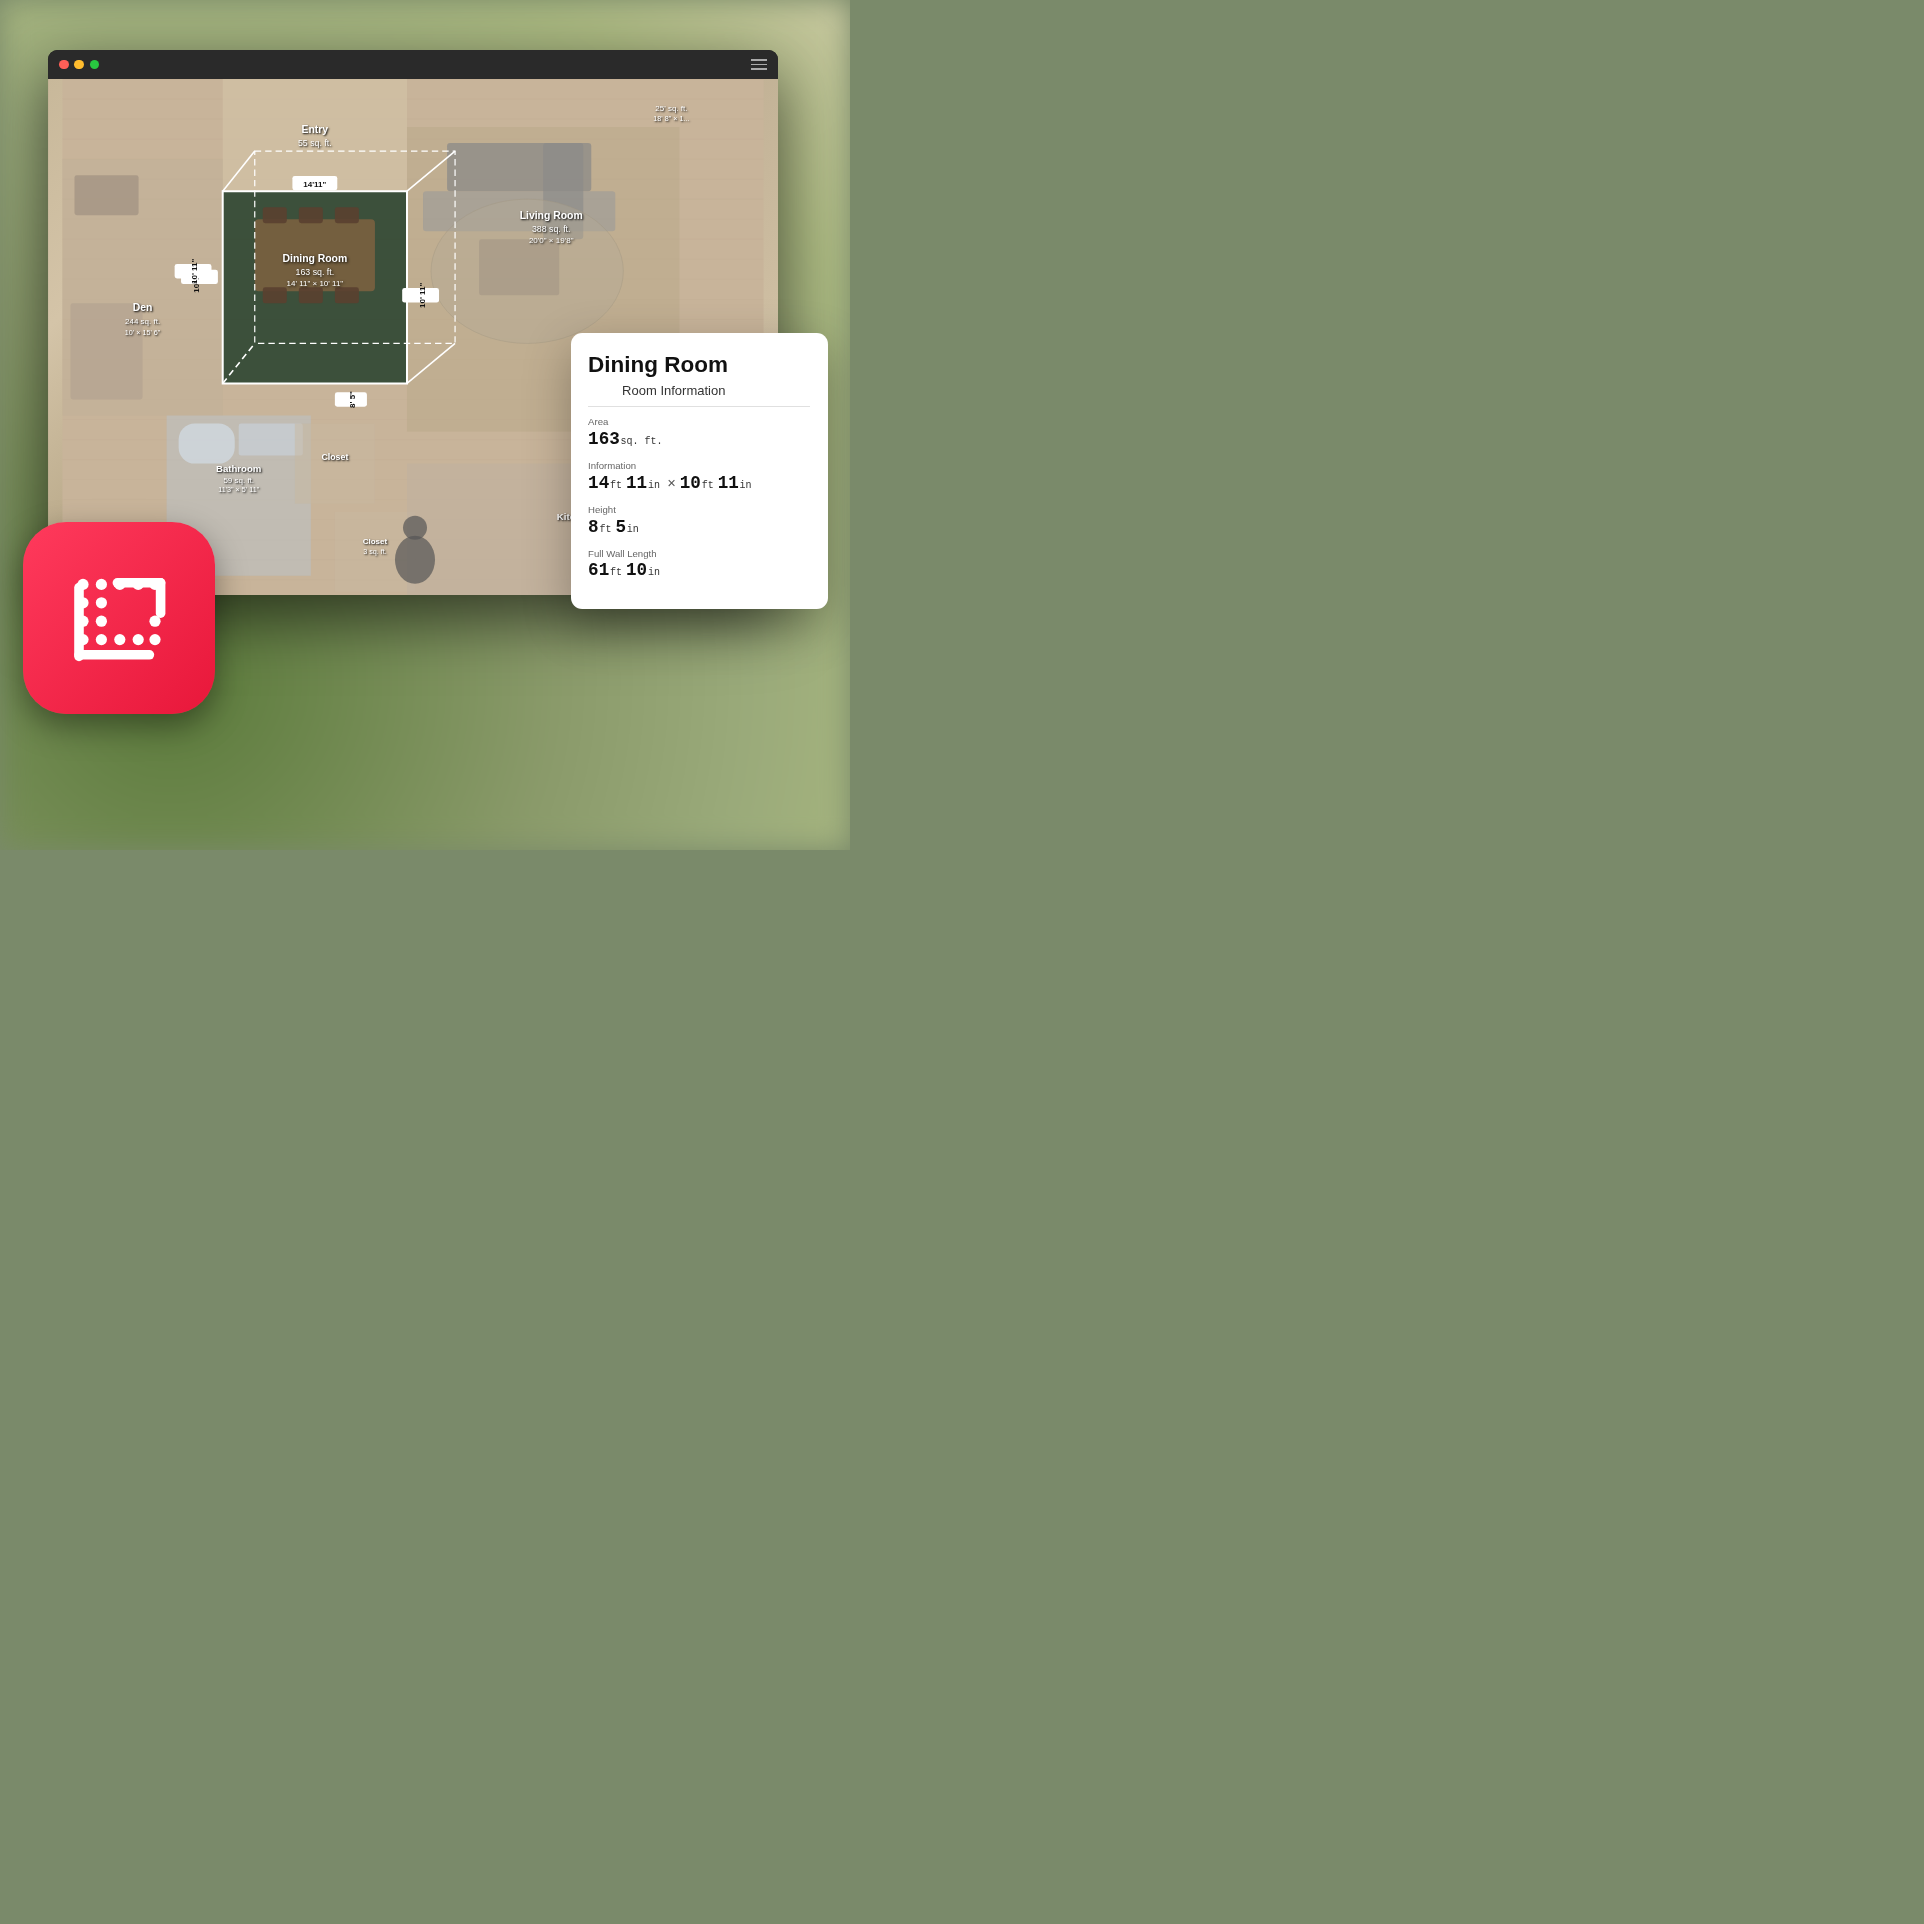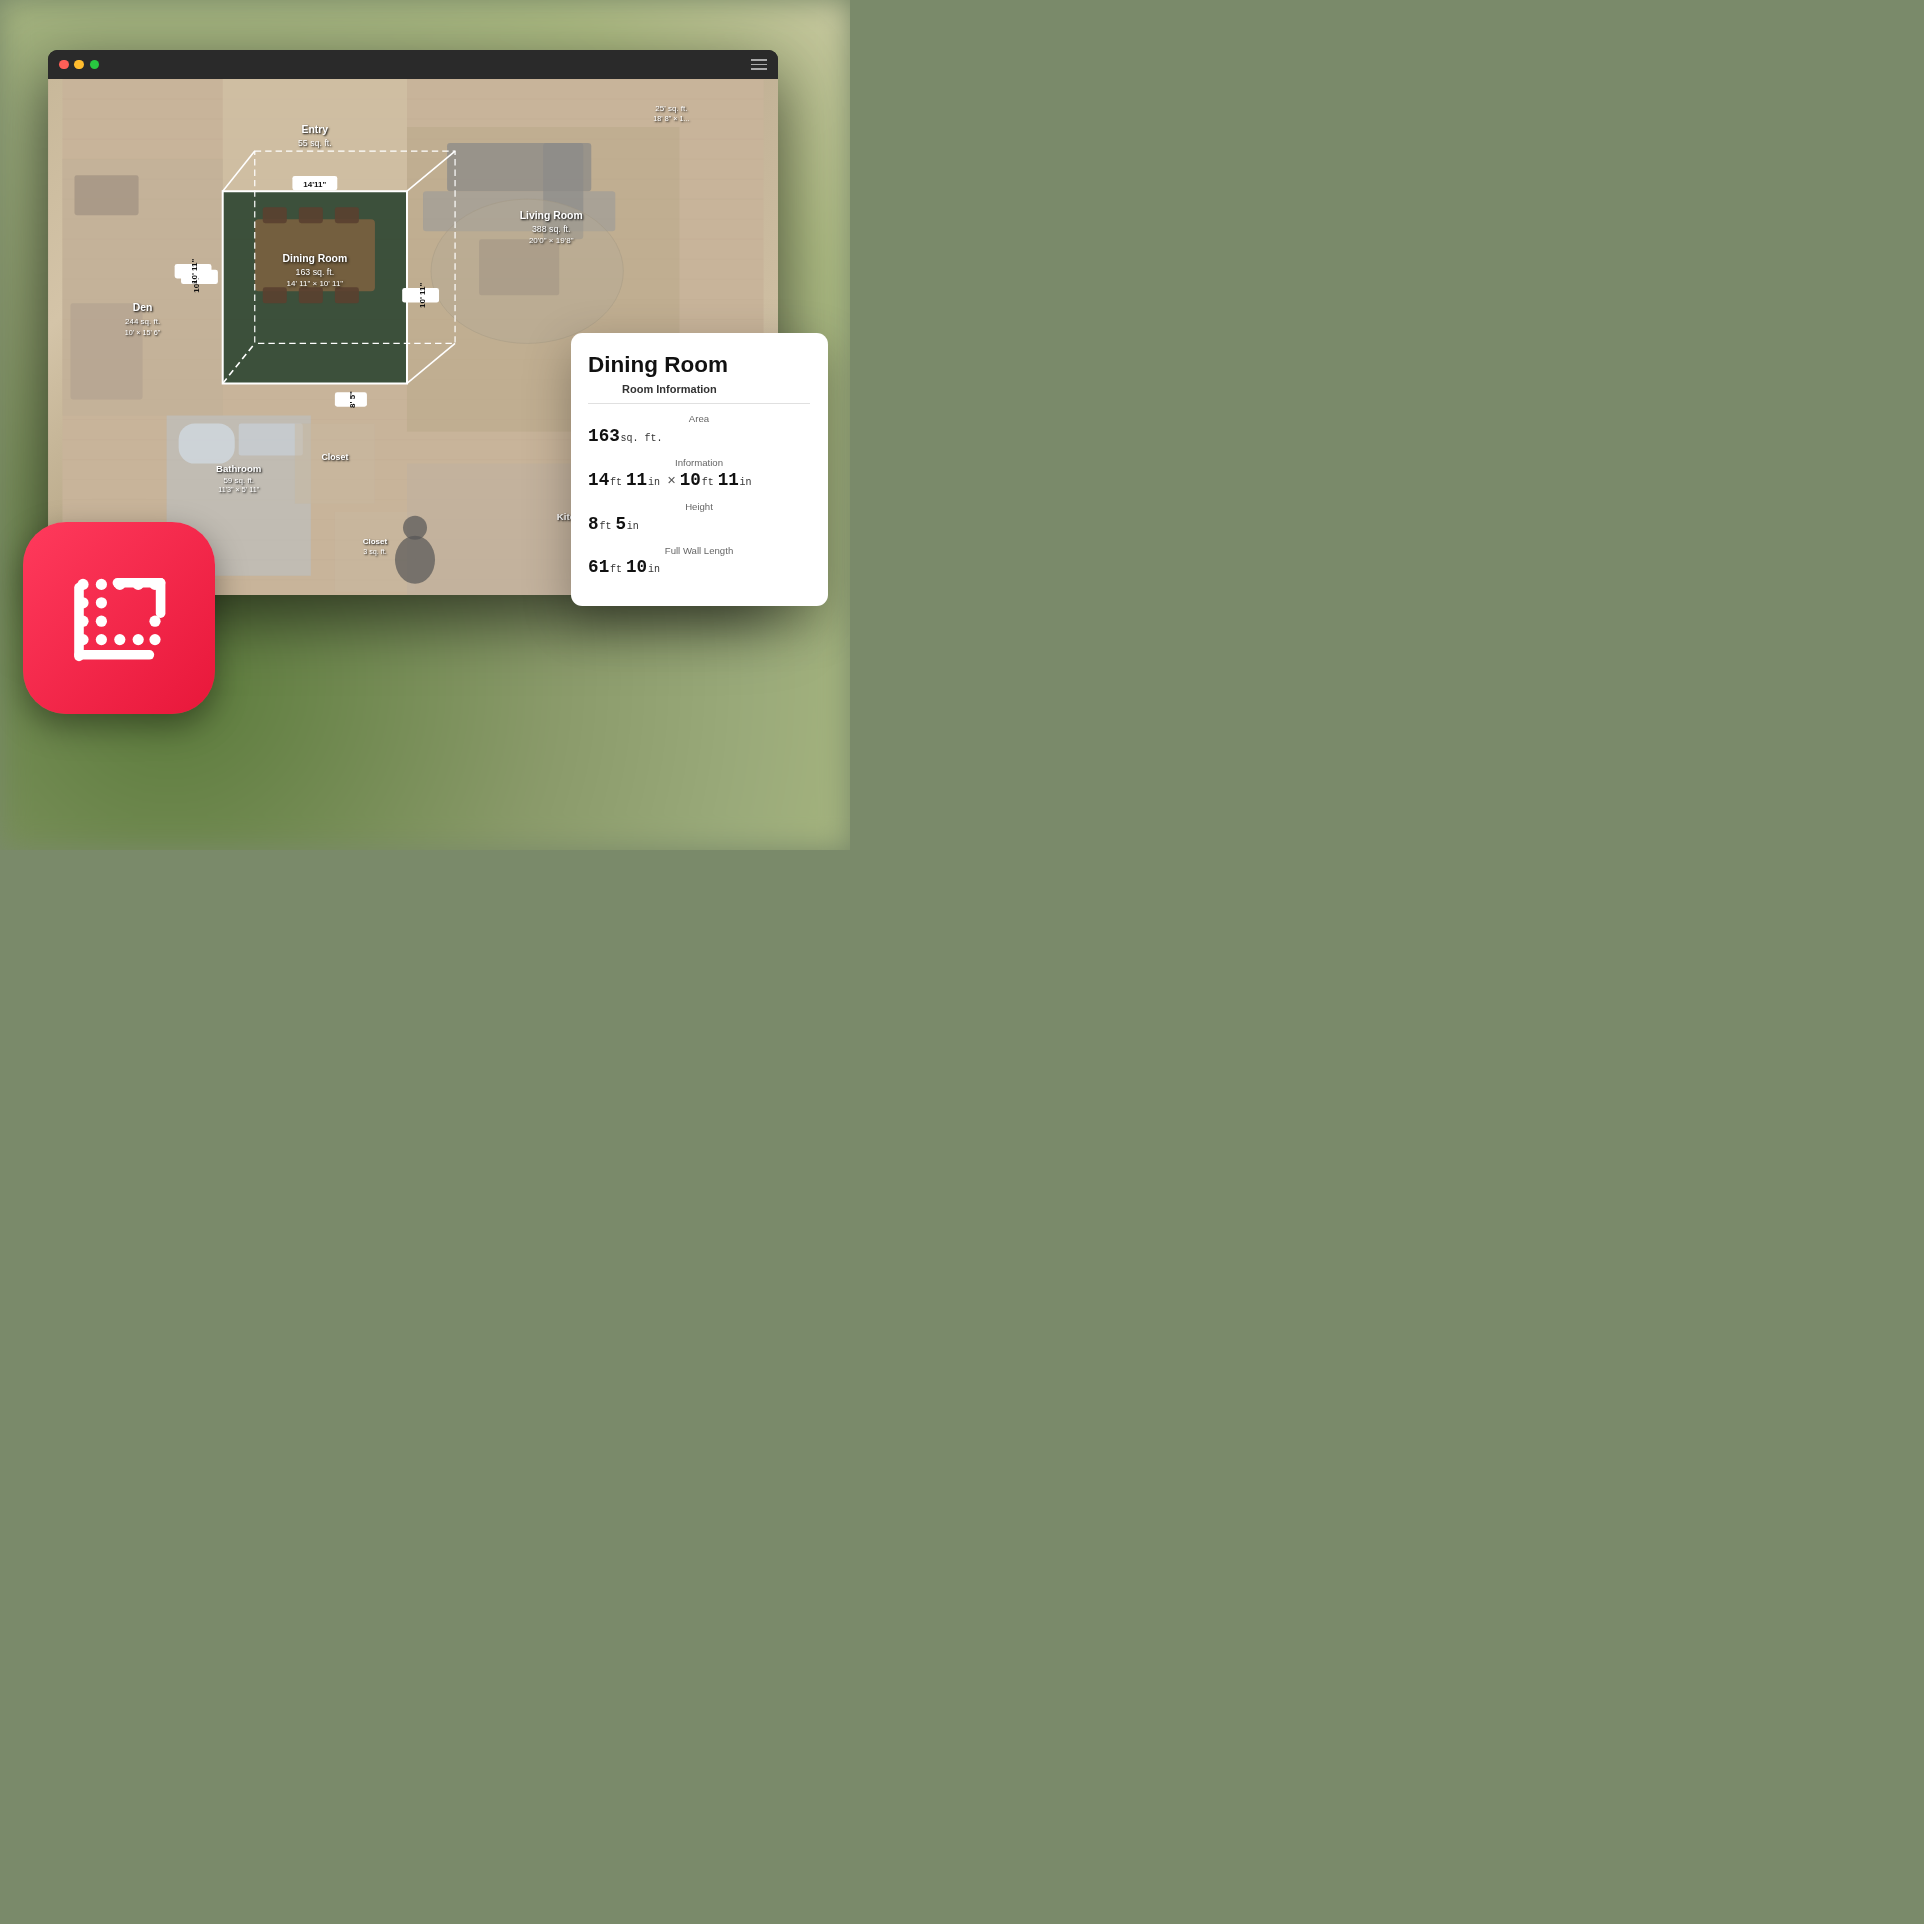--- a/index.html
+++ b/index.html
@@ -133,36 +133,35 @@
     }
 
     .info-card-title {
       font-size: 22.5px;
       font-weight: 800;
       color: #111;
       margin-bottom: 4.8px;
     }
 
     .info-card-subtitle {
-      font-size: 11px;
-      font-weight: 700;
+      font-size: 13px;
+      font-weight: 400;
       color: #333;
       margin-bottom: 8px;
       padding-left: 34px;
     }
 
     .info-divider {
       border: none;
       border-top: 0.8px solid #e0e0e0;
       margin-bottom: 9.6px;
     }
 
     .info-row {
       margin-bottom: 11.2px;
-      text-align: center;
     }
 
     .info-row-label {
       font-size: 9.6px;
       color: #666;
       margin-bottom: 1.6px;
     }
 
     .info-row-value {
       font-size: 13px;

